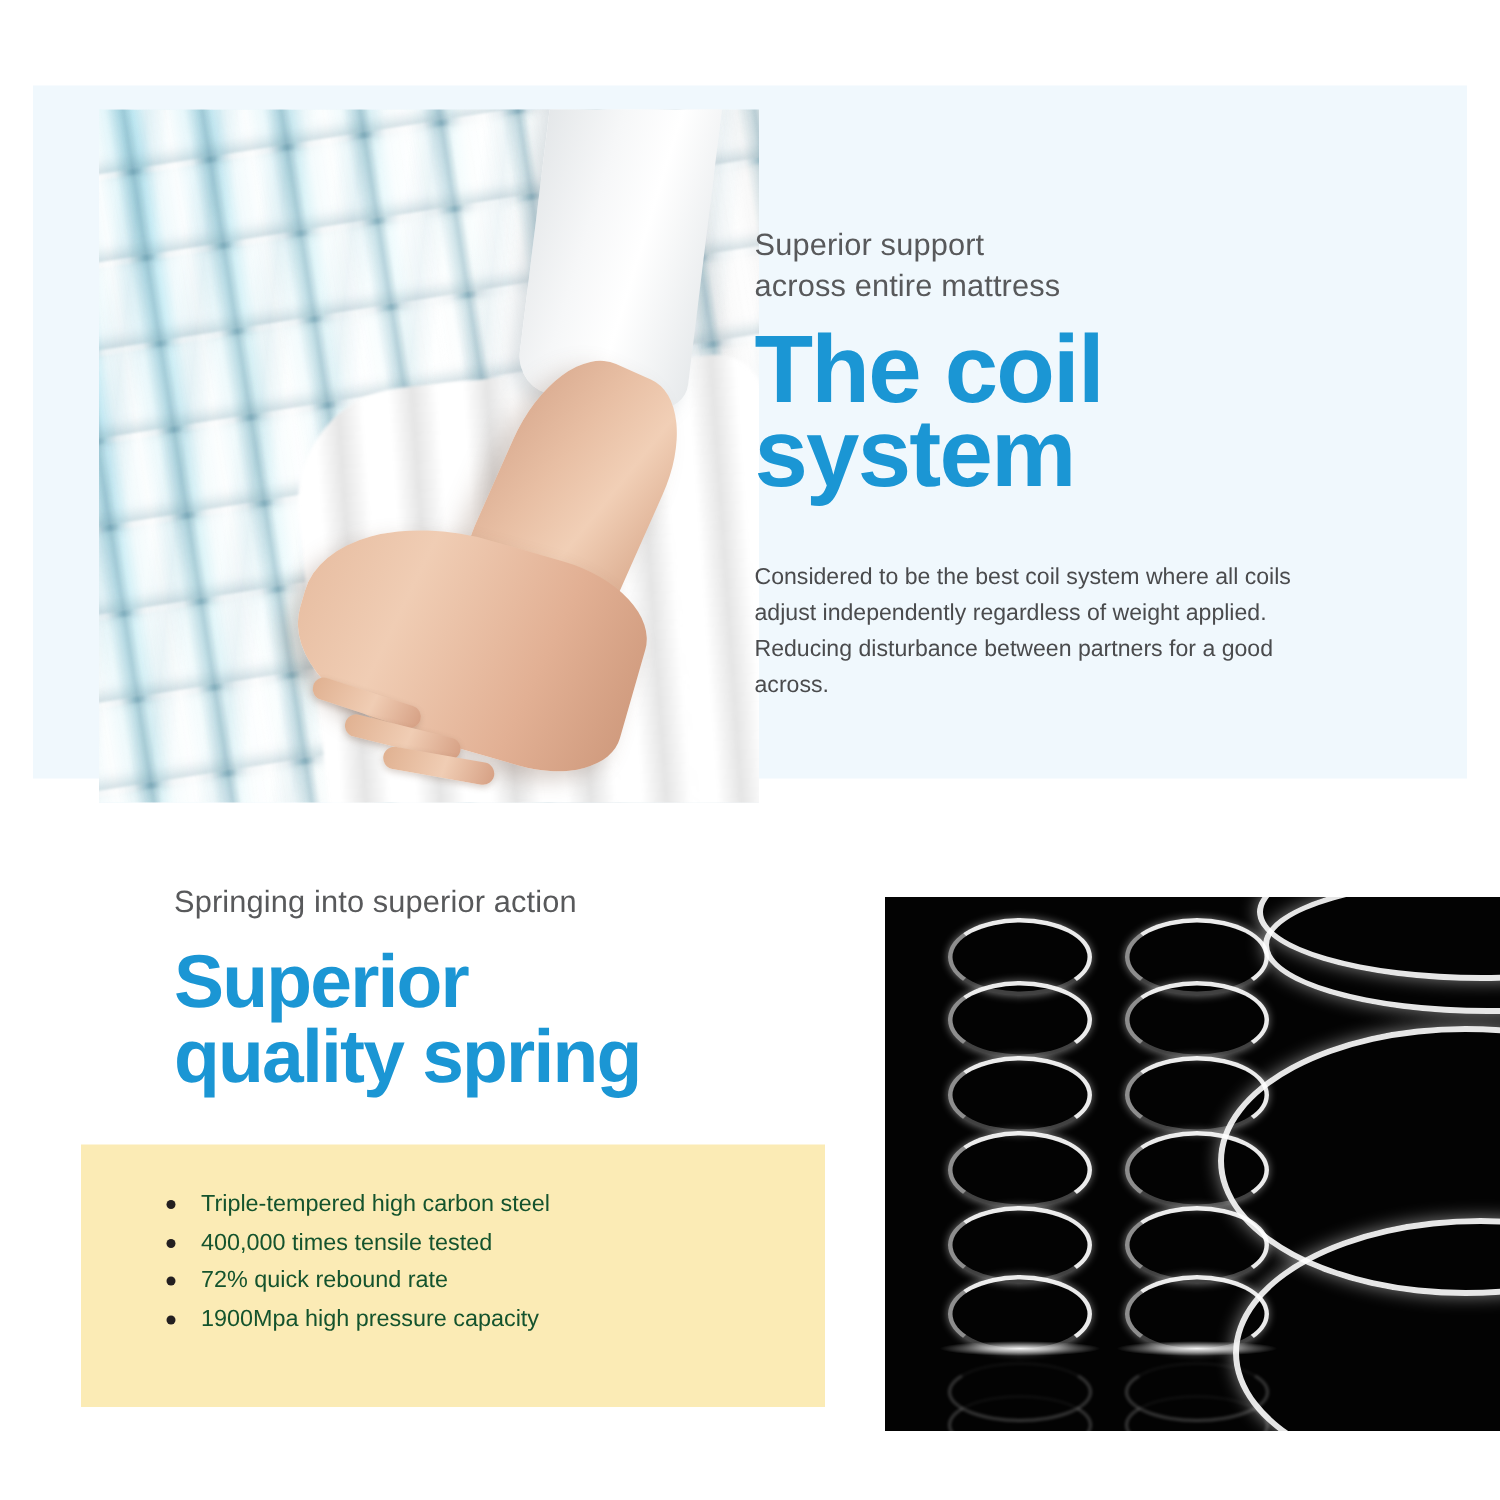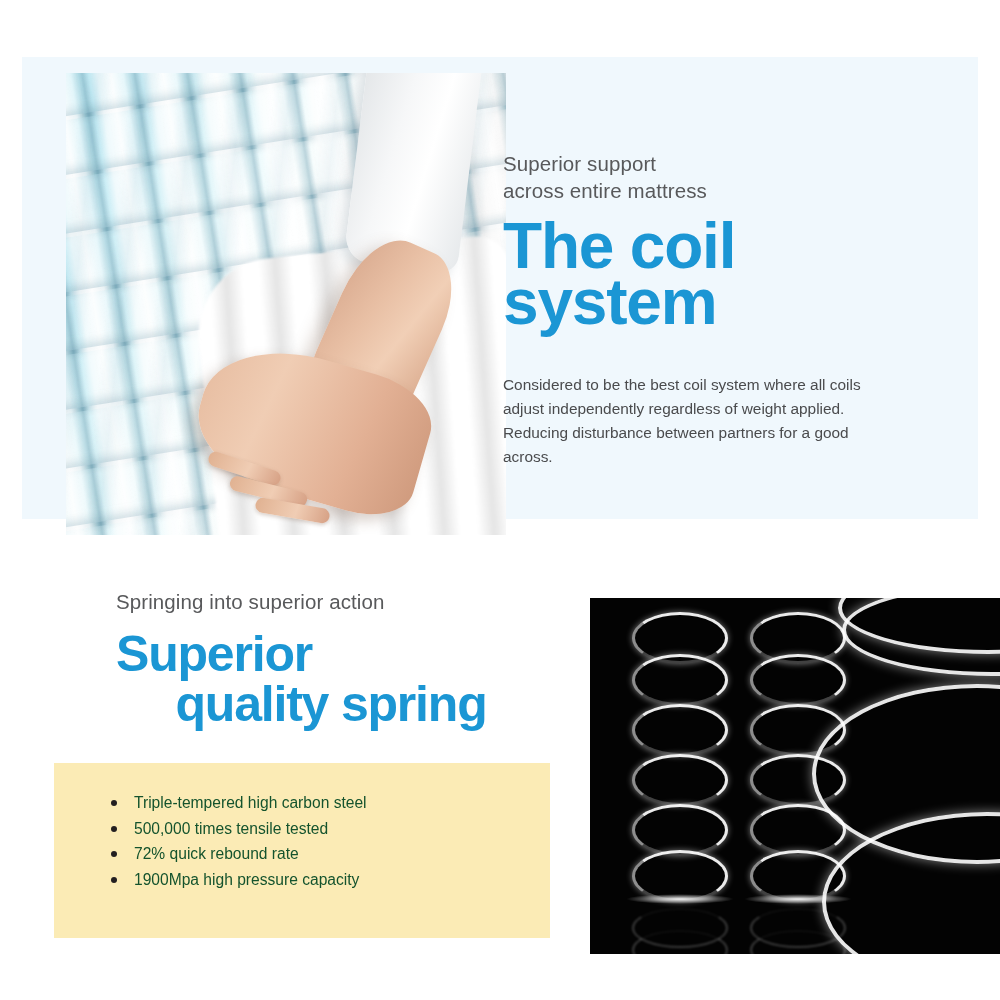--- a/index.html
+++ b/index.html
@@ -208,21 +208,21 @@
   }
   #spring-kicker {
     font-size: 20.5px;
     color: #58595b;
   }
   #spring-title {
     font-size: 50px;
     line-height: 50px;
     margin-top: 14px;
   }
-  #spring-title .l2 { display: block; text-align: center; }
+  #spring-title .l2 { display: block; }
 
   #bullet-box {
     position: absolute;
     left: 22px;
     top: 223px;
     width: 496px;
     height: 175px;
     background: #fbebb5;
   }
   #bullet-list {
@@ -359,21 +359,21 @@
       <div id="spring-kicker" class="kicker">Springing into superior action</div>
       <h1 id="spring-title" class="bigblue">
         <span class="l1">Superior</span>
         <span class="l2">quality spring</span>
       </h1>
     </div>
 
     <div id="bullet-box">
       <ul id="bullet-list">
         <li>Triple-tempered high carbon steel</li>
-        <li>500,000 times tensile tested</li>
+        <li>400,000 times tensile tested</li>
         <li>72% quick rebound rate</li>
         <li>1900Mpa high pressure capacity</li>
       </ul>
     </div>
 
     <figure id="spring-photo">
 
       <div class="coil-spring" style="left:42px;">
         <div class="turn" style="top:0px;"></div>
         <div class="turn" style="top:42px;"></div>

